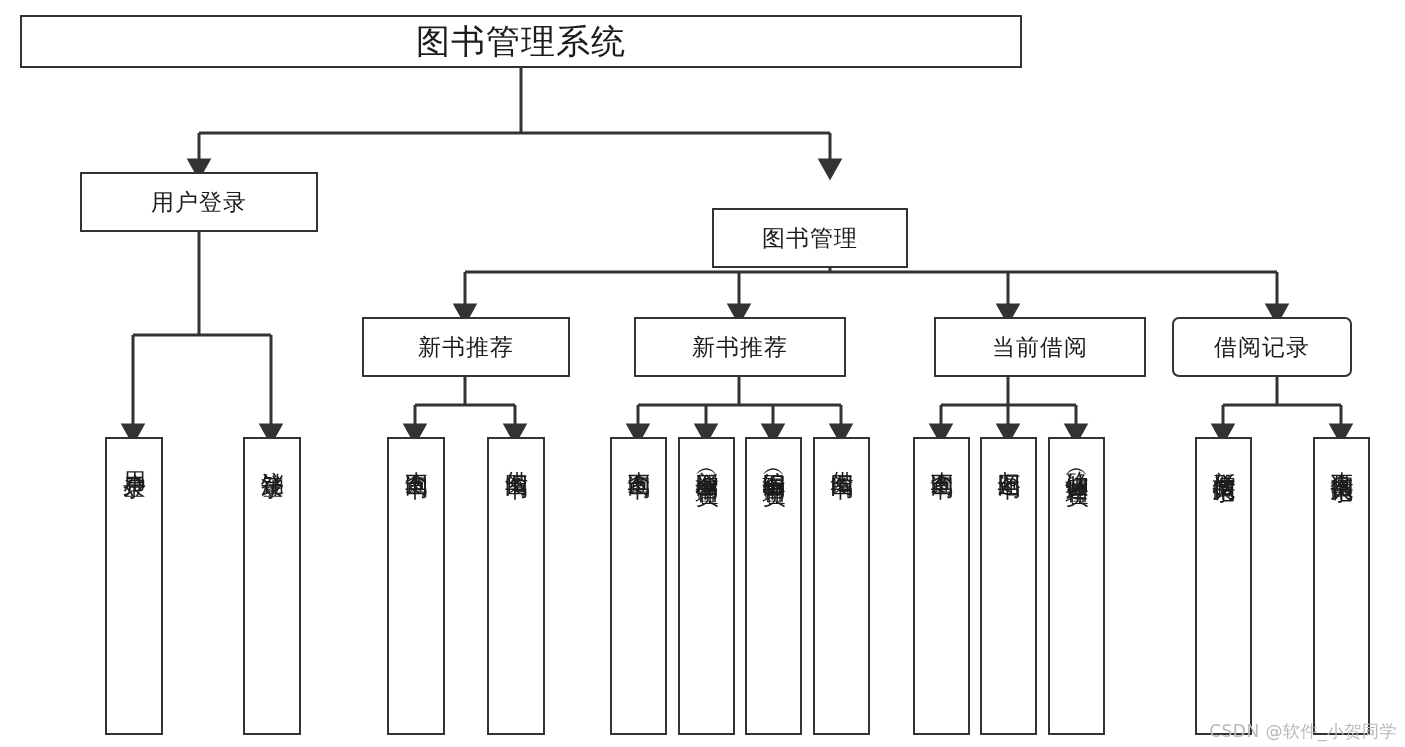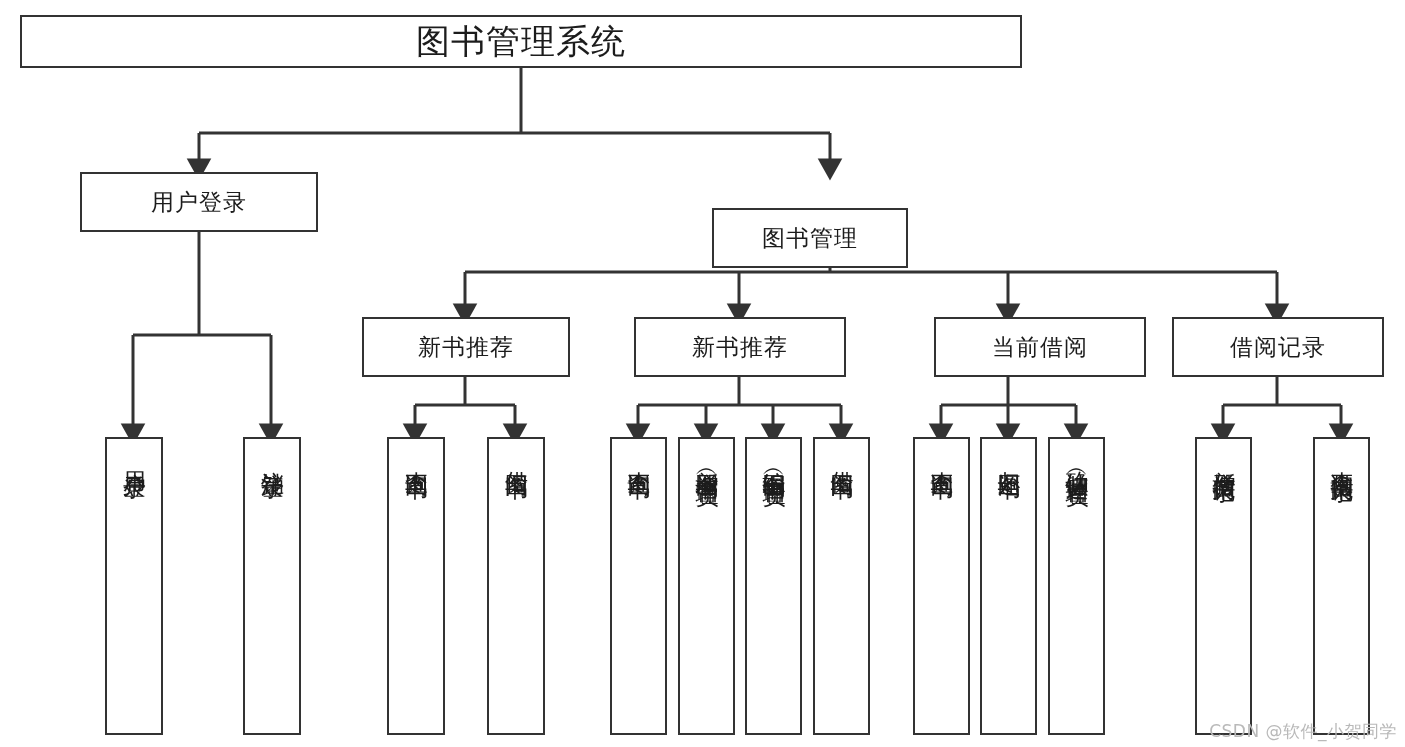--- a/index.html
+++ b/index.html
@@ -140,21 +140,21 @@
 
   <div class="node level2" style="left:362px; top:317px; width:208px; height:60px;">
     <span>新书推荐</span>
   </div>
   <div class="node level2" style="left:634px; top:317px; width:212px; height:60px;">
     <span>新书推荐</span>
   </div>
   <div class="node level2" style="left:903px; top:317px; width:212px; height:60px;margin-left:31px;">
     <span>当前借阅</span>
   </div>
-  <div class="node level2" style="left:1172px; top:317px; width:212px; height:60px;">
+  <div class="node level2" style="left:1172px; top:317px; width:180px; height:60px;border-radius:7px;">
     <span>借阅记录</span>
   </div>
 
   <div class="node leaf" style="left:105px; top:437px; width:58px; height:298px;">
     <span class="vlabel">用户登录</span>
   </div>
   <div class="node leaf" style="left:243px; top:437px; width:58px; height:298px;">
     <span class="vlabel">注销登录</span>
   </div>
 

